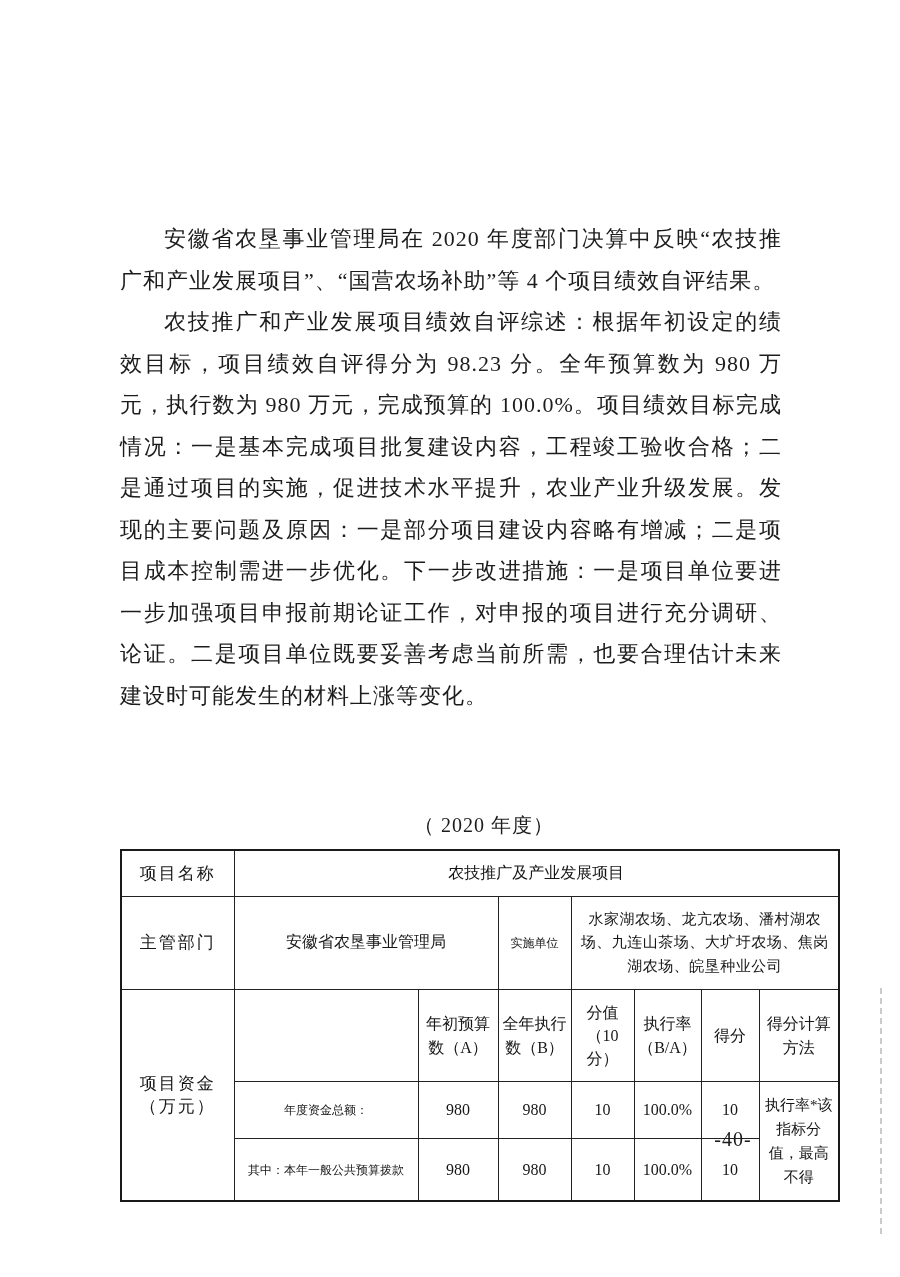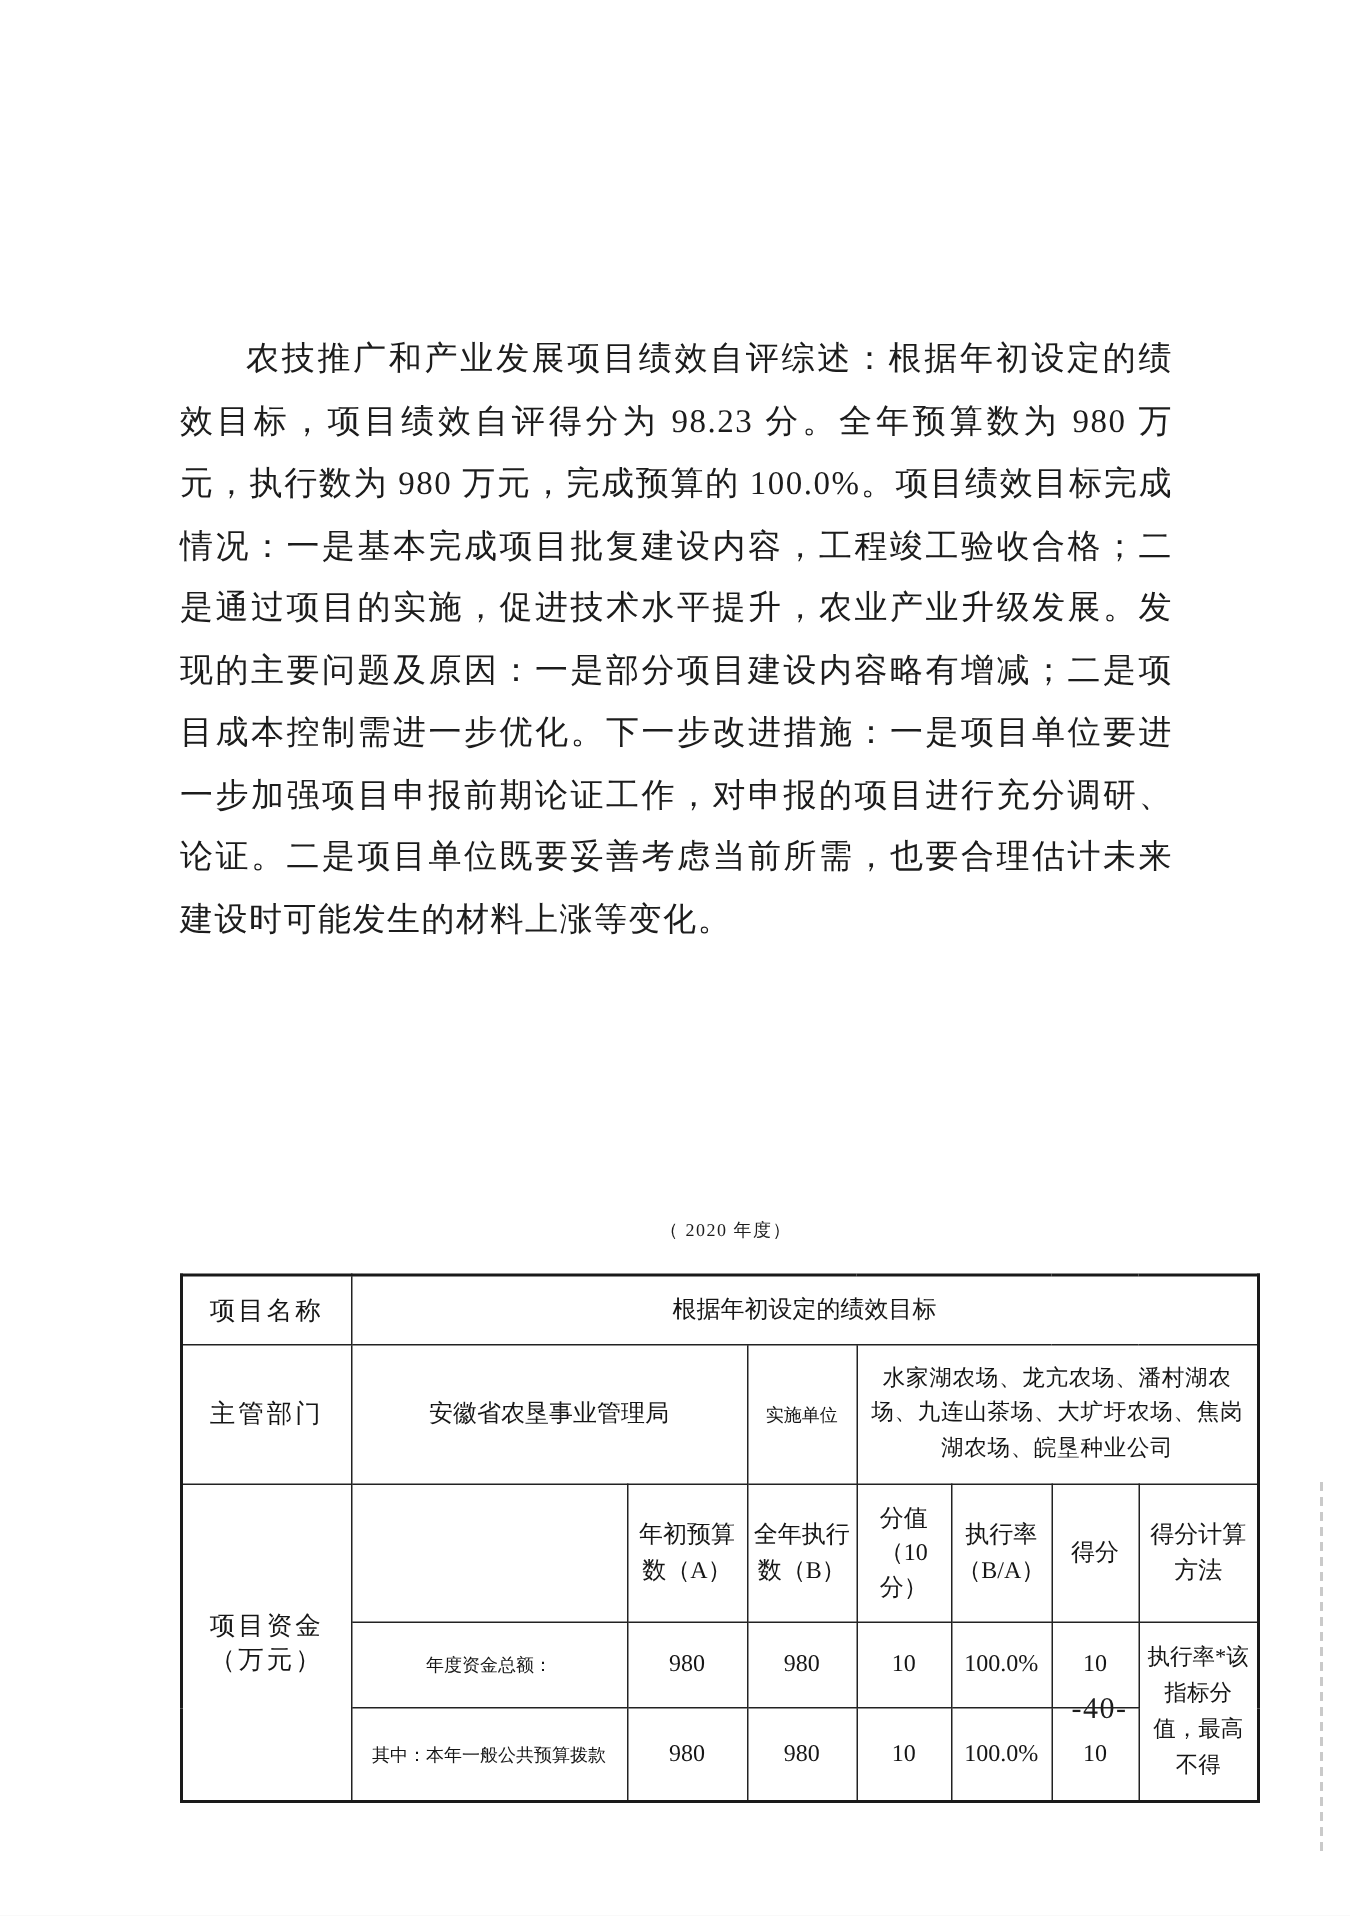--- a/index.html
+++ b/index.html
@@ -50,21 +50,21 @@
     font-weight: bold;
     font-size: 24px;
     letter-spacing: 1px;
   }
   .table-subtitle {
     position: absolute;
     left: 120px;
     top: 812px;
     width: 728px;
     text-align: center;
-    font-size: 12px;
+    font-size: 20px;
     letter-spacing: 1px;
   }
   table.eval-table {
     position: absolute;
     left: 120px;
     top: 849px;
     width: 718px;
     border-collapse: collapse;
     table-layout: fixed;
     font-size: 16px;
@@ -120,40 +120,41 @@
     opacity: 0.8;
   }
 </style>
 </head>
 <body>
 
 <div class="page">
 
 
   <div class="body-text">
+    <p>安徽省农垦事业管理局在 2020 年度部门决算中反映“农技推广和产业发展项目”、“国营农场补助”等 4 个项目绩效自评结果。</p>
     <p>农技推广和产业发展项目绩效自评综述：根据年初设定的绩效目标，项目绩效自评得分为 98.23 分。全年预算数为 980 万元，执行数为 980 万元，完成预算的 100.0%。项目绩效目标完成情况：一是基本完成项目批复建设内容，工程竣工验收合格；二是通过项目的实施，促进技术水平提升，农业产业升级发展。发现的主要问题及原因：一是部分项目建设内容略有增减；二是项目成本控制需进一步优化。下一步改进措施：一是项目单位要进一步加强项目申报前期论证工作，对申报的项目进行充分调研、论证。二是项目单位既要妥善考虑当前所需，也要合理估计未来建设时可能发生的材料上涨等变化。</p>
   </div>
 
   <div class="table-subtitle">（ 2020 年度）</div>
 
   <table class="eval-table">
     <colgroup>
       <col style="width:113px">
       <col style="width:184px">
       <col style="width:80px">
       <col style="width:73px">
       <col style="width:63px">
       <col style="width:67px">
       <col style="width:58px">
       <col style="width:80px">
     </colgroup>
     <tbody>
       <tr class="r1">
         <td class="head-label">项目名称</td>
-        <td colspan="7" class="value-cell">根据年初设定的绩效目标</td>
+        <td colspan="7" class="value-cell">农技推广及产业发展项目</td>
       </tr>
       <tr class="r2">
         <td class="head-label">主管部门</td>
         <td colspan="2" class="value-cell">安徽省农垦事业管理局</td>
         <td class="sub-label">实施单位</td>
         <td colspan="4" class="units-cell">水家湖农场、龙亢农场、潘村湖农场、九连山茶场、大圹圩农场、焦岗湖农场、皖垦种业公司</td>
       </tr>
       <tr class="r3">
         <td rowspan="3" class="head-label">项目资金（万元）</td>
         <td class="sub-label"></td>

